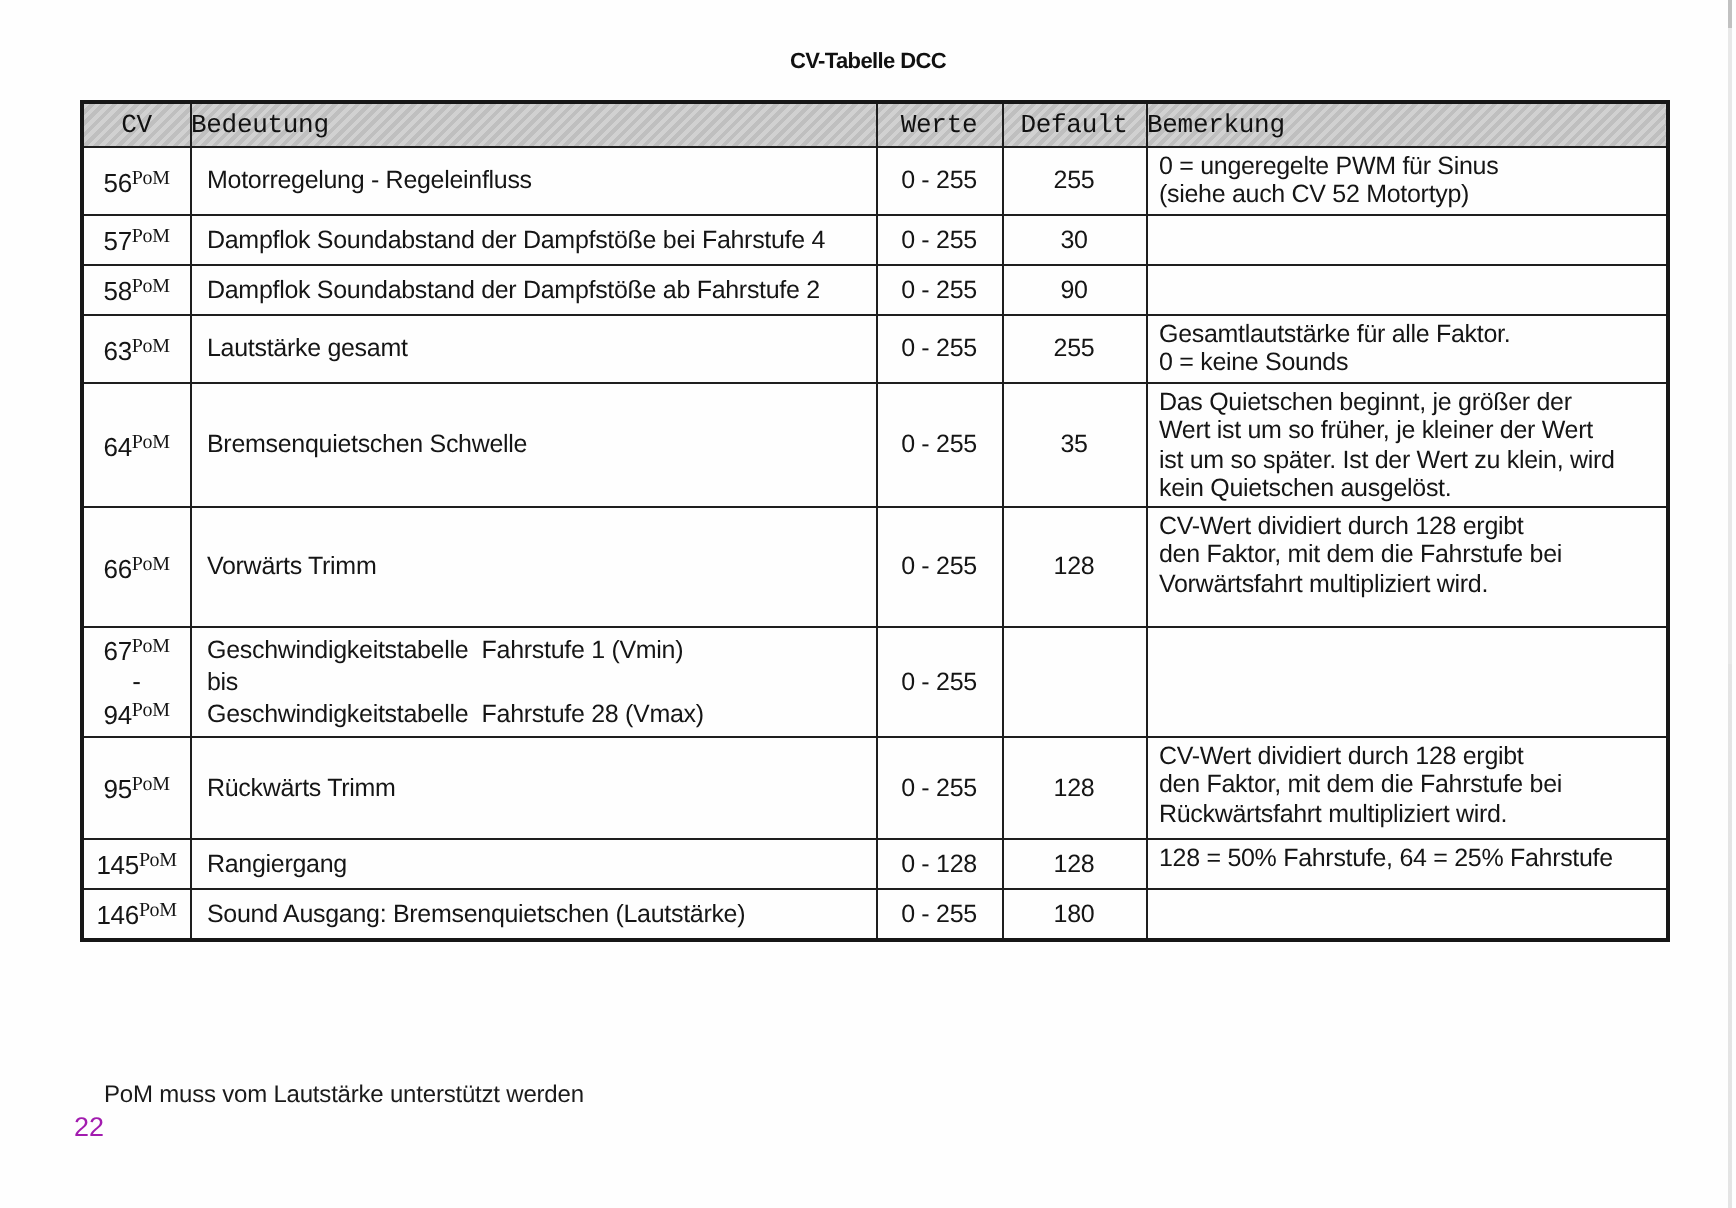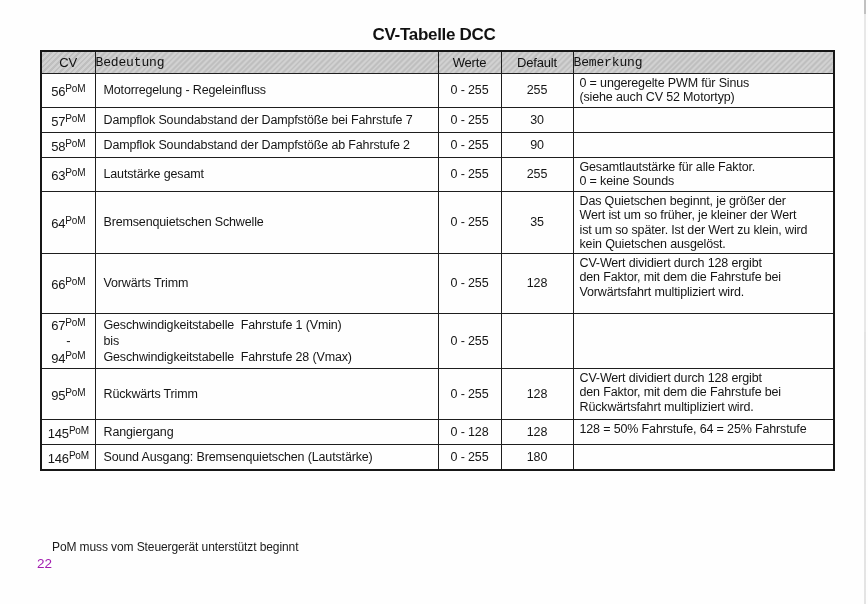--- a/index.html
+++ b/index.html
@@ -2,38 +2,38 @@
 <html><head>
 <meta charset="utf-8">
 <style>
   html,body{margin:0;padding:0;background:#ffffff;}
   .page{
     position:relative;width:868px;height:604px;background:#fefefe;
     font-family:"Liberation Sans",sans-serif;color:#161616;overflow:hidden;
   }
   .title{
     position:absolute;top:25px;left:0;width:868px;text-align:center;
-    font-weight:bold;font-size:17px;letter-spacing:-0.3px;color:#111;
+    font-weight:bold;font-size:11px;letter-spacing:-0.3px;color:#111;
   }
   table.cvtab{
     position:absolute;left:40px;top:50px;width:793px;
     border-collapse:collapse;table-layout:fixed;
     font-size:12.5px;letter-spacing:-0.15px;color:#151515;
     border:2px solid #171717;
   }
   .cvtab td,.cvtab th{border:1.5px solid #1e1e1e;padding:0;overflow:hidden;}
   .cvtab th{
     background:#c7c7c7;font-weight:normal;font-size:13px;color:#111;
     background-image:repeating-linear-gradient(135deg,rgba(255,255,255,.18) 0 2px,rgba(0,0,0,.04) 2px 4px);
   }
   .h-left{text-align:left;padding-left:8px;font-family:Liberation Mono, monospace;}
-  .h-center{text-align:center;}
+  .h-center{text-align:center;font-family:Liberation Mono, monospace;}
   td.cv{text-align:center;vertical-align:middle;font-size:13px;white-space:nowrap;}
   .cv-line{line-height:15px;}
-  .cv-sup{font-size:10px;vertical-align:4px;letter-spacing:-0.2px;}
+  .cv-sup{font-size:10px;vertical-align:4px;letter-spacing:-0.2px;font-family:Liberation Serif, serif;}
   td.bed{vertical-align:middle;padding-left:8px;text-align:left;}
   td.bed .line{white-space:pre;line-height:16px;}
   td.werte,td.def{text-align:center;vertical-align:middle;}
   td.bem{vertical-align:top;padding:2px 4px 0 6px;text-align:left;}
   td.bem .line{white-space:pre;line-height:14.6px;}
   .footnote{position:absolute;left:52px;top:540px;font-size:12px;letter-spacing:-0.1px;color:#1a1a1a;}
   .pagenum{position:absolute;left:37px;top:556px;font-size:13.5px;color:#a21caf;}
   .scan-edge{
     position:absolute;right:2px;top:0;width:2px;height:604px;
     background:linear-gradient(#8f8f8f 0 14px,#d6d6d6 14px 55%,#cfcfcf 55% 100%);
@@ -77,21 +77,21 @@
         <div class="line">0 = ungeregelte PWM für Sinus</div>
         <div class="line">(siehe auch CV 52 Motortyp)</div>
       </td>
     </tr>
 
     <tr style="height:25px">
       <td class="cv">
         <span class="cv-line"><span>57</span><span class="cv-sup">PoM</span></span>
       </td>
       <td class="bed">
-            <div class="line">Dampflok Soundabstand der Dampfstöße bei Fahrstufe 7</div>
+            <div class="line">Dampflok Soundabstand der Dampfstöße bei Fahrstufe 4</div>
           </td>
       <td class="werte">0 - 255</td>
       <td class="def">30</td>
       <td class="bem"></td>
     </tr>
 
     <tr style="height:25px">
       <td class="cv">
         <span class="cv-line"><span>58</span><span class="cv-sup">PoM</span></span>
       </td>
@@ -204,17 +204,17 @@
       <td class="bed">
             <div class="line">Sound Ausgang: Bremsenquietschen (Lautstärke)</div>
           </td>
       <td class="werte">0 - 255</td>
       <td class="def">180</td>
       <td class="bem"></td>
     </tr>
   </tbody>
     </table>
 
-  <div class="footnote">PoM muss vom Steuergerät unterstützt beginnt</div>
+  <div class="footnote">PoM muss vom Lautstärke unterstützt werden</div>
   <div class="pagenum">22</div>
   <div class="scan-edge"></div>
 
 </div>
 
 </body></html>

